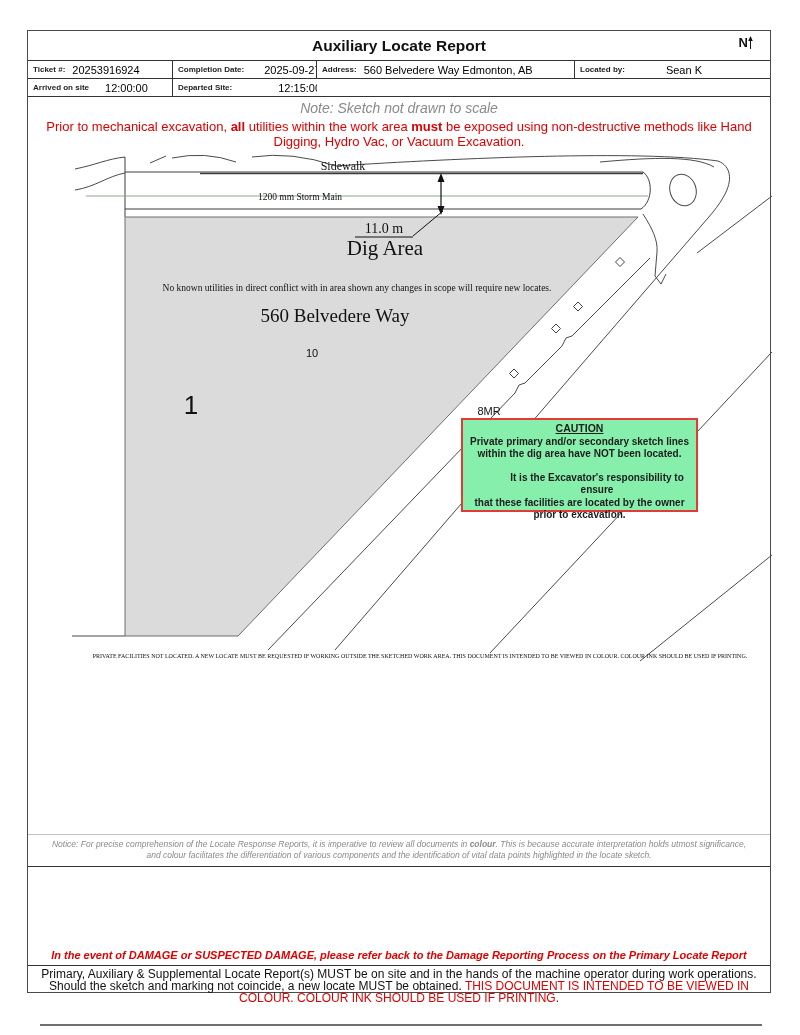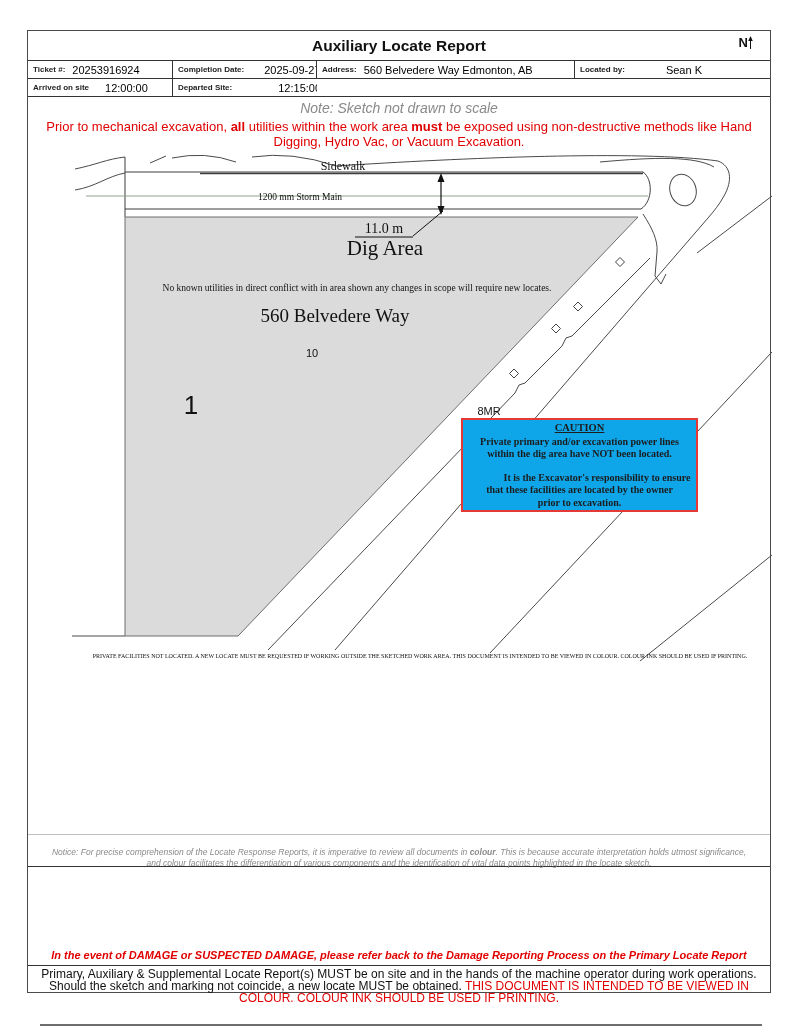--- a/index.html
+++ b/index.html
@@ -26,29 +26,29 @@
   .c2{width:144px;}
   .c3{width:258px;}
   .c4{flex:1;}
   .c3w{flex:1;border-right:none;justify-content:flex-start;}
   .c3w .lbl{width:240px;text-align:center;}
   .note-area{position:absolute;left:0;top:66px;width:100%;height:29px;text-align:center;}
   .scale-note{font-size:14px;color:#8a8a8a;font-style:italic;margin-top:3px;}
   .exc-warning{font-size:13px;color:#e10000;margin-top:3px;}
   .exc-warning b{font-weight:bold;}
   
-  .notice-sec{position:absolute;left:0;top:803px;width:100%;height:33px;border-top:1px solid #c0c0c0;border-bottom:1px solid #333;box-sizing:border-box;text-align:center;font-size:8.5px;font-style:italic;color:#8a8a8a;padding:12px 22px 0 22px;line-height:11px;}
+  .notice-sec{position:absolute;left:0;top:803px;width:100%;height:33px;border-top:1px solid #c0c0c0;border-bottom:1px solid #333;box-sizing:border-box;text-align:center;font-size:8.5px;font-style:italic;color:#8a8a8a;padding:4px 22px 0 22px;line-height:11px;}
   .notice-sec b{font-weight:bold;}
   .stamps-sec{position:absolute;left:0;top:836px;width:100%;height:99px;border-bottom:1px solid #333;box-sizing:border-box;text-align:center;}
   .stamps-head{color:#e10000;font-weight:bold;font-size:11.5px;margin-top:4px;}
   .damage-note{position:absolute;bottom:4px;left:0;width:100%;color:#e10000;font-weight:bold;font-style:italic;font-size:11px;}
   .footer-sec{position:absolute;left:0;top:935px;width:100%;height:28px;box-sizing:border-box;text-align:center;font-size:12px;line-height:12px;padding:2px 10px 0 10px;}
   .footer-sec .red{color:#e10000;}
   
-  #caution-box{position:absolute;left:461px;top:418px;width:237px;height:94px;border:2px solid #e53935;background:#0ea5e9;box-sizing:border-box;z-index:3;text-align:center;font-size:10px;font-weight:600;color:#1c1c1c;line-height:12.5px;padding-top:2px;font-family:Liberation Serif, serif;}
+  #caution-box{position:absolute;left:461px;top:418px;width:237px;height:94px;border:2px solid #e53935;background:#86efac;box-sizing:border-box;z-index:3;text-align:center;font-size:10px;font-weight:600;color:#1c1c1c;line-height:12.5px;padding-top:2px;}
   #caution-box .head{font-size:10.5px;font-weight:bold;text-decoration:underline;margin-bottom:1px;}
   #caution-box .gap{margin-top:11px;padding-left:35px;}
   
   .next-page-line{position:absolute;left:40px;top:1024px;width:722px;height:2px;background:#6e6e6e;z-index:2;}
 </style>
 </head>
 <body>
 
 <svg id="sketch-svg" viewBox="0 0 800 1035">
 
@@ -107,21 +107,21 @@
   <text x="357" y="291" class="serif" font-size="9.5" text-anchor="middle">No known utilities in direct conflict with in area shown any changes in scope will require new locates.</text>
   <text x="335" y="322" class="serif" font-size="19" text-anchor="middle">560 Belvedere Way</text>
   <text x="312" y="357" class="sans" font-size="11" fill="#7d7d7d" text-anchor="middle">10</text>
   <text x="191" y="414" class="sans" font-size="26" fill="#9b9b9b" text-anchor="middle">1</text>
   <text x="489" y="415" class="sans" font-size="11" fill="#333" text-anchor="middle">8MR</text>
   <text x="420" y="658" class="serif" font-size="6" text-anchor="middle">PRIVATE FACILITIES NOT LOCATED. A NEW LOCATE MUST BE REQUESTED IF WORKING OUTSIDE THE SKETCHED WORK AREA. THIS DOCUMENT IS INTENDED TO BE VIEWED IN COLOUR. COLOUR INK SHOULD BE USED IF PRINTING.</text>
 </svg>
 
 <div id="caution-box">
   <div class="head">CAUTION</div>
-  <div>Private primary and/or excavation power lines</div>
+  <div>Private primary and/or secondary sketch lines</div>
   <div>within the dig area have NOT been located.</div>
   <div class="gap">It is the Excavator's responsibility to ensure</div>
   <div>that these facilities are located by the owner</div>
   <div>prior to excavation.</div>
 </div>
 
 <div id="frame">
 
   <div class="title-row">
     <h1>Auxiliary Locate Report</h1>

